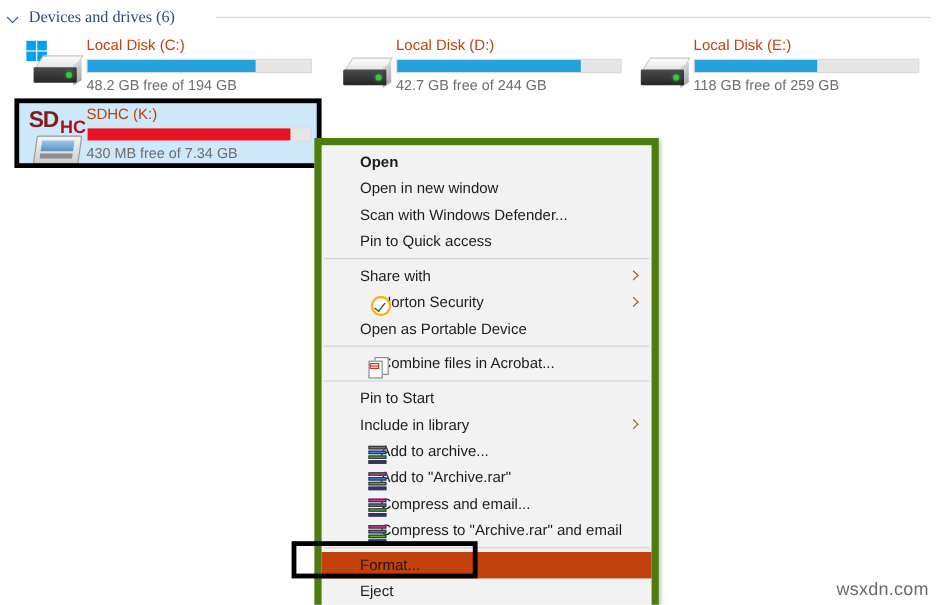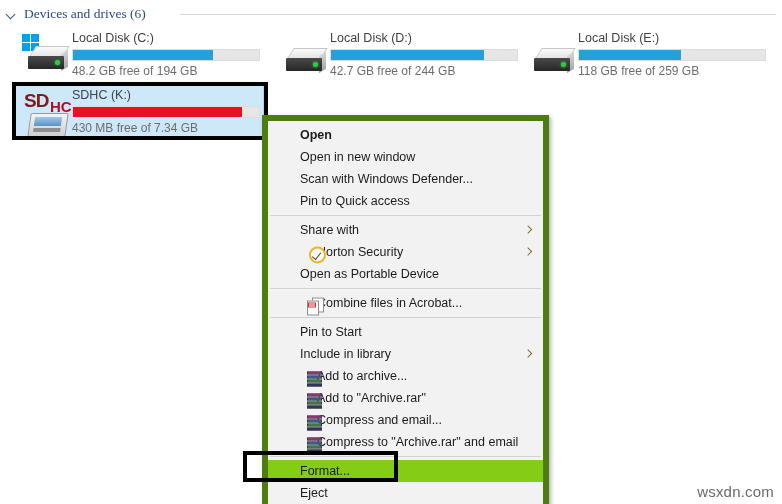--- a/index.html
+++ b/index.html
@@ -60,21 +60,21 @@
     left: 8px; top: 6px;
     width: 50px; height: 42px;
   }
   .drive-body {
     position: absolute;
     left: 58px; top: 2px;
     width: 190px;
   }
   .drive-name {
     font-size: 12.5px;
-    color: #404040;
+    color: #c2410c;
     line-height: 16px;
     white-space: nowrap;
   }
   .bar-outer {
     margin-top: 3px;
     width: 188px; height: 12px;
     background: #e6e6e6;
     border: 1px solid #dcdcdc;
     box-sizing: border-box;
   }
@@ -200,21 +200,21 @@
     height: 22px;
     display: flex;
     align-items: center;
     padding-left: 32px;
     padding-right: 24px;
     font-size: 12.5px;
     color: #1c1c1c;
     white-space: nowrap;
   }
   .mi.bold { font-weight: bold; }
-  .mi.highlight { background: #84cc16; }
+  .mi.highlight { background: #c2410c; }
   .mi-icon {
     position: absolute;
     left: 7px; top: 50%;
     transform: translateY(-50%);
     width: 17px; height: 17px;
   }
   .mi-arrow {
     position: absolute;
     right: 10px; top: 50%;
     transform: translateY(-50%);

